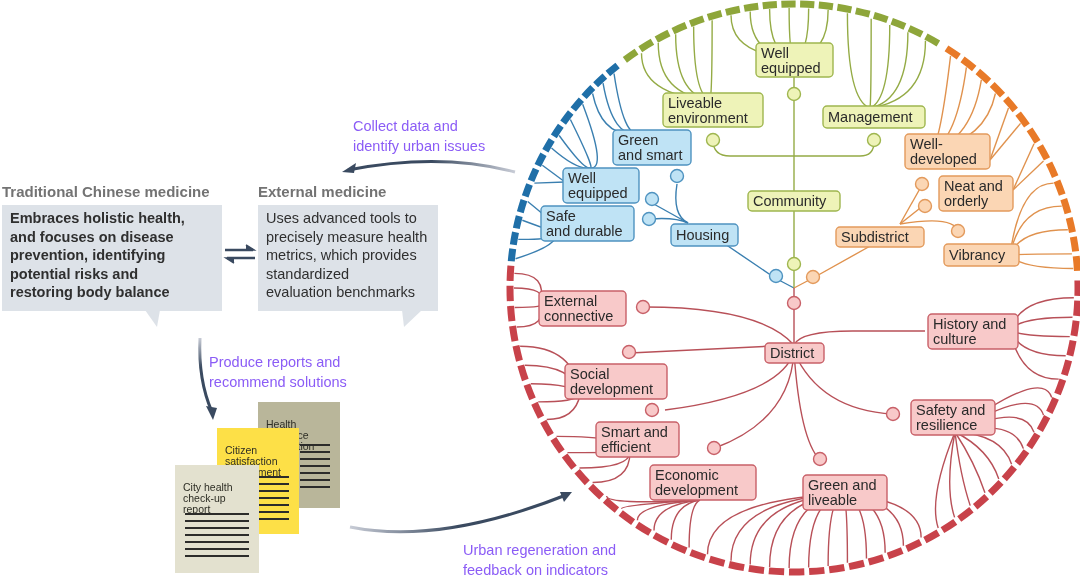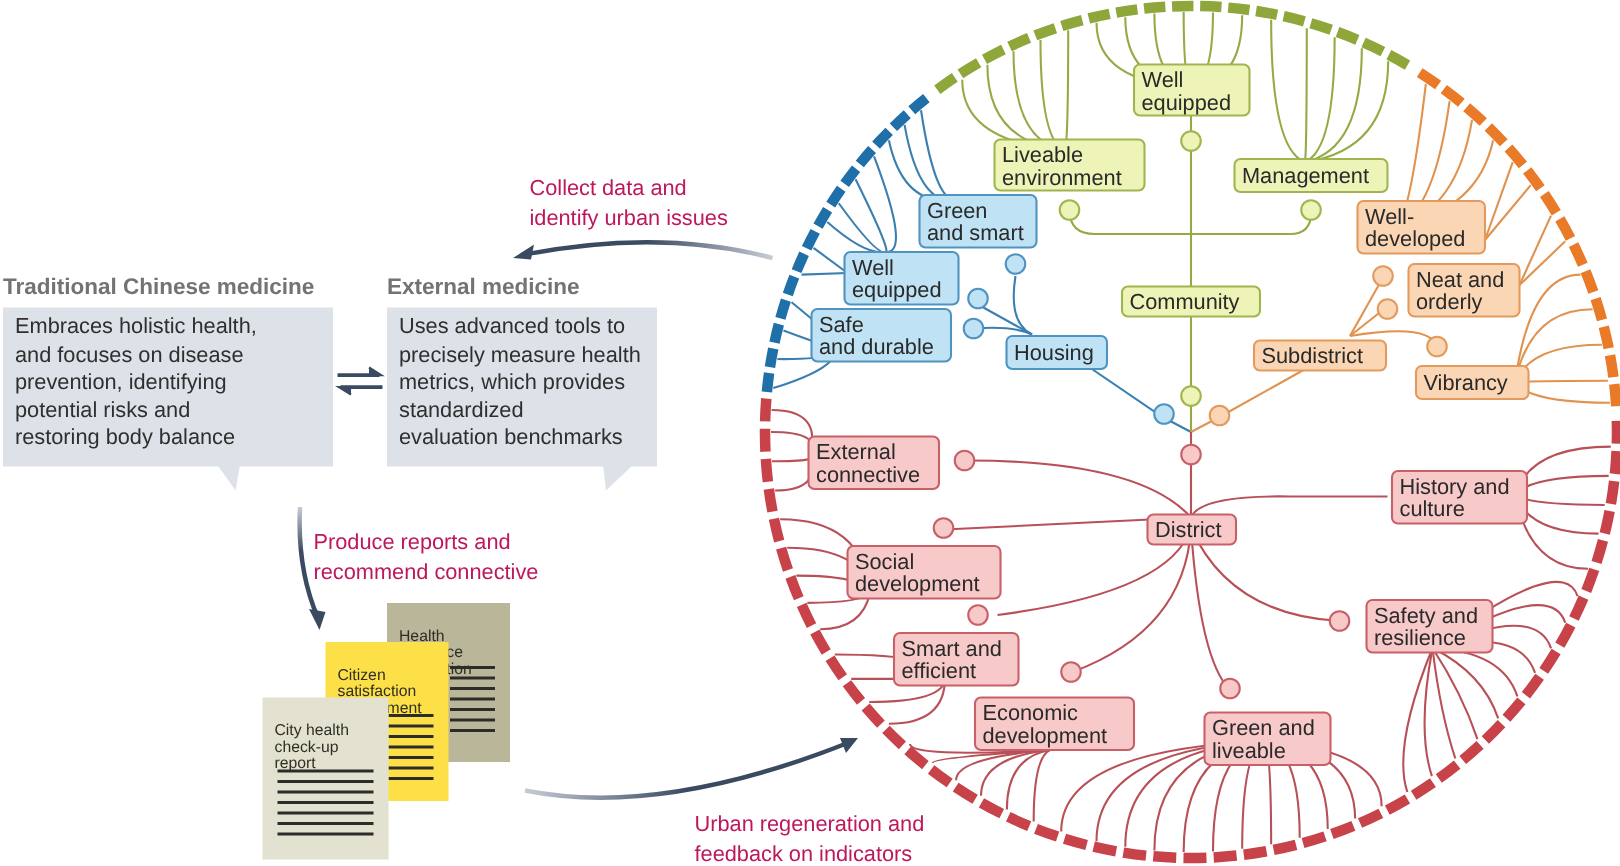--- a/index.html
+++ b/index.html
@@ -2,32 +2,32 @@
 <html><head>
 <meta charset="utf-8">
 <style>
   html, body { margin: 0; padding: 0; background: #ffffff; }
   body { width: 1080px; height: 577px; position: relative; overflow: hidden;
          font-family: "Liberation Sans", "DejaVu Sans", sans-serif; color: #2a2a2a; }
   .abs { position: absolute; }
   .med-title { font-weight: bold; font-size: 15px; color: #737373; white-space: nowrap; }
   .med-box { background: #dde2e8; font-size: 14.5px; line-height: 18.5px; padding: 4px 8px 6px 8px;
              box-sizing: border-box; color: #2f2f2f; white-space: pre-line; }
-  .caption { font-size: 14.5px; line-height: 20px; color: #be185d; white-space: pre-line; }
+  .caption { font-size: 14.5px; line-height: 20px; color: #8b5cf6; white-space: pre-line; }
   .doc { position: absolute; box-sizing: border-box; font-size: 10.5px; line-height: 11px;
          color: #2e2e25; padding: 6px 8px; white-space: pre-line; }
   .doc .lines { position: absolute; left: 0; right: 0; }
   .doc .lines div { height: 2px; background: #2c2c2a; margin-bottom: 5px; }
   svg text { font-family: "Liberation Sans", "DejaVu Sans", sans-serif; }
 </style>
 </head>
 <body>
 
 <div class="abs med-title" style="left:2px; top:183px;">Traditional Chinese medicine</div>
-<div class="abs med-box" style="left:2px; top:205px; width:220px; height:106px;">Embraces holistic health,
+<div class="abs med-box" style="left:2px; top:205px; width:220px; height:106px;font-weight:bold;">Embraces holistic health,
 and focuses on disease
 prevention, identifying
 potential risks and
 restoring body balance</div>
 <svg class="abs" style="left:140px; top:310px;" width="40" height="20">
     <polygon points="5,0 20,0 17,17" fill="#dde2e8"></polygon>
   </svg>
 
 <div class="abs med-title" style="left:258px; top:183px;">External medicine</div>
 <div class="abs med-box" style="left:258px; top:205px; width:180px; height:106px;">Uses advanced tools to
@@ -42,21 +42,21 @@
 <svg class="abs" style="left:222px; top:243px;" width="36" height="22">
   <line x1="3" y1="7" x2="31" y2="7" stroke="#3a4a60" stroke-width="2.5"></line>
   <polyline points="24,2 32,7 24,7" fill="#3a4a60" stroke="#3a4a60" stroke-width="1.5"></polyline>
   <line x1="5" y1="15" x2="33" y2="15" stroke="#3a4a60" stroke-width="2.5"></line>
   <polyline points="12,20 4,15 12,15" fill="#3a4a60" stroke="#3a4a60" stroke-width="1.5"></polyline>
 </svg>
 
 <div class="abs caption" style="left:353px; top:116px;">Collect data and
 identify urban issues</div>
 <div class="abs caption" style="left:209px; top:352px;">Produce reports and
-recommend connective</div>
+recommend solutions</div>
 <div class="abs caption" style="left:463px; top:540px;">Urban regeneration and
 feedback on indicators</div>
 
 <svg class="abs" style="left:0; top:0;" width="1080" height="577">
   <defs>
     <linearGradient id="g1" x1="1" y1="0" x2="0" y2="0">
       <stop offset="0" stop-color="#c8ccd6"></stop>
         <stop offset="0.5" stop-color="#3a4a60"></stop>
         <stop offset="1" stop-color="#3a4a60"></stop>
     </linearGradient>

